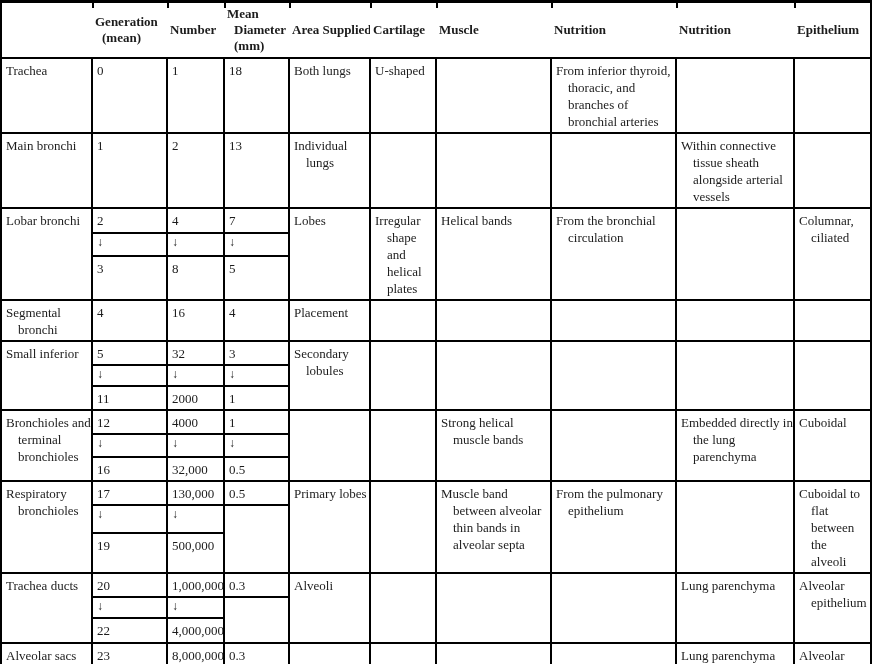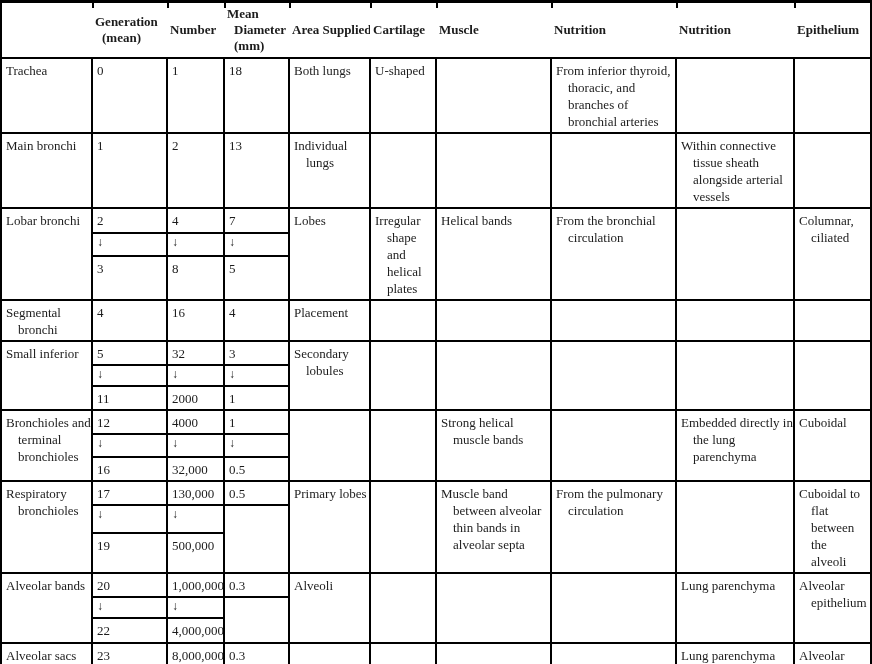--- a/index.html
+++ b/index.html
@@ -200,40 +200,40 @@
       <td>17</td>
       <td>130,000</td>
       <td>0.5</td>
       <td rowspan="3">Primary lobes</td>
       <td rowspan="3"></td>
       <td rowspan="3">Muscle band
 between alveolar
 thin bands in
 alveolar septa</td>
       <td rowspan="3">From the pulmonary
-circulation</td>
+epithelium</td>
       <td rowspan="3"></td>
       <td rowspan="3">Cuboidal to
 flat
 between
 the
 alveoli</td>
     </tr>
     <tr style="height:22px">
       <td class="arrow">↓</td>
       <td class="arrow">↓</td>
       <td rowspan="2"></td>
     </tr>
     <tr style="height:40px">
       <td>19</td>
       <td>500,000</td>
     </tr>
 
     <tr style="height:24px">
-      <td rowspan="3">Alveolar bands</td>
+      <td rowspan="3">Trachea ducts</td>
       <td>20</td>
       <td>1,000,000</td>
       <td>0.3</td>
       <td rowspan="3">Alveoli</td>
       <td rowspan="3"></td>
       <td rowspan="3"></td>
       <td rowspan="3"></td>
       <td rowspan="3">Lung parenchyma</td>
       <td rowspan="3">Alveolar
 epithelium</td>

